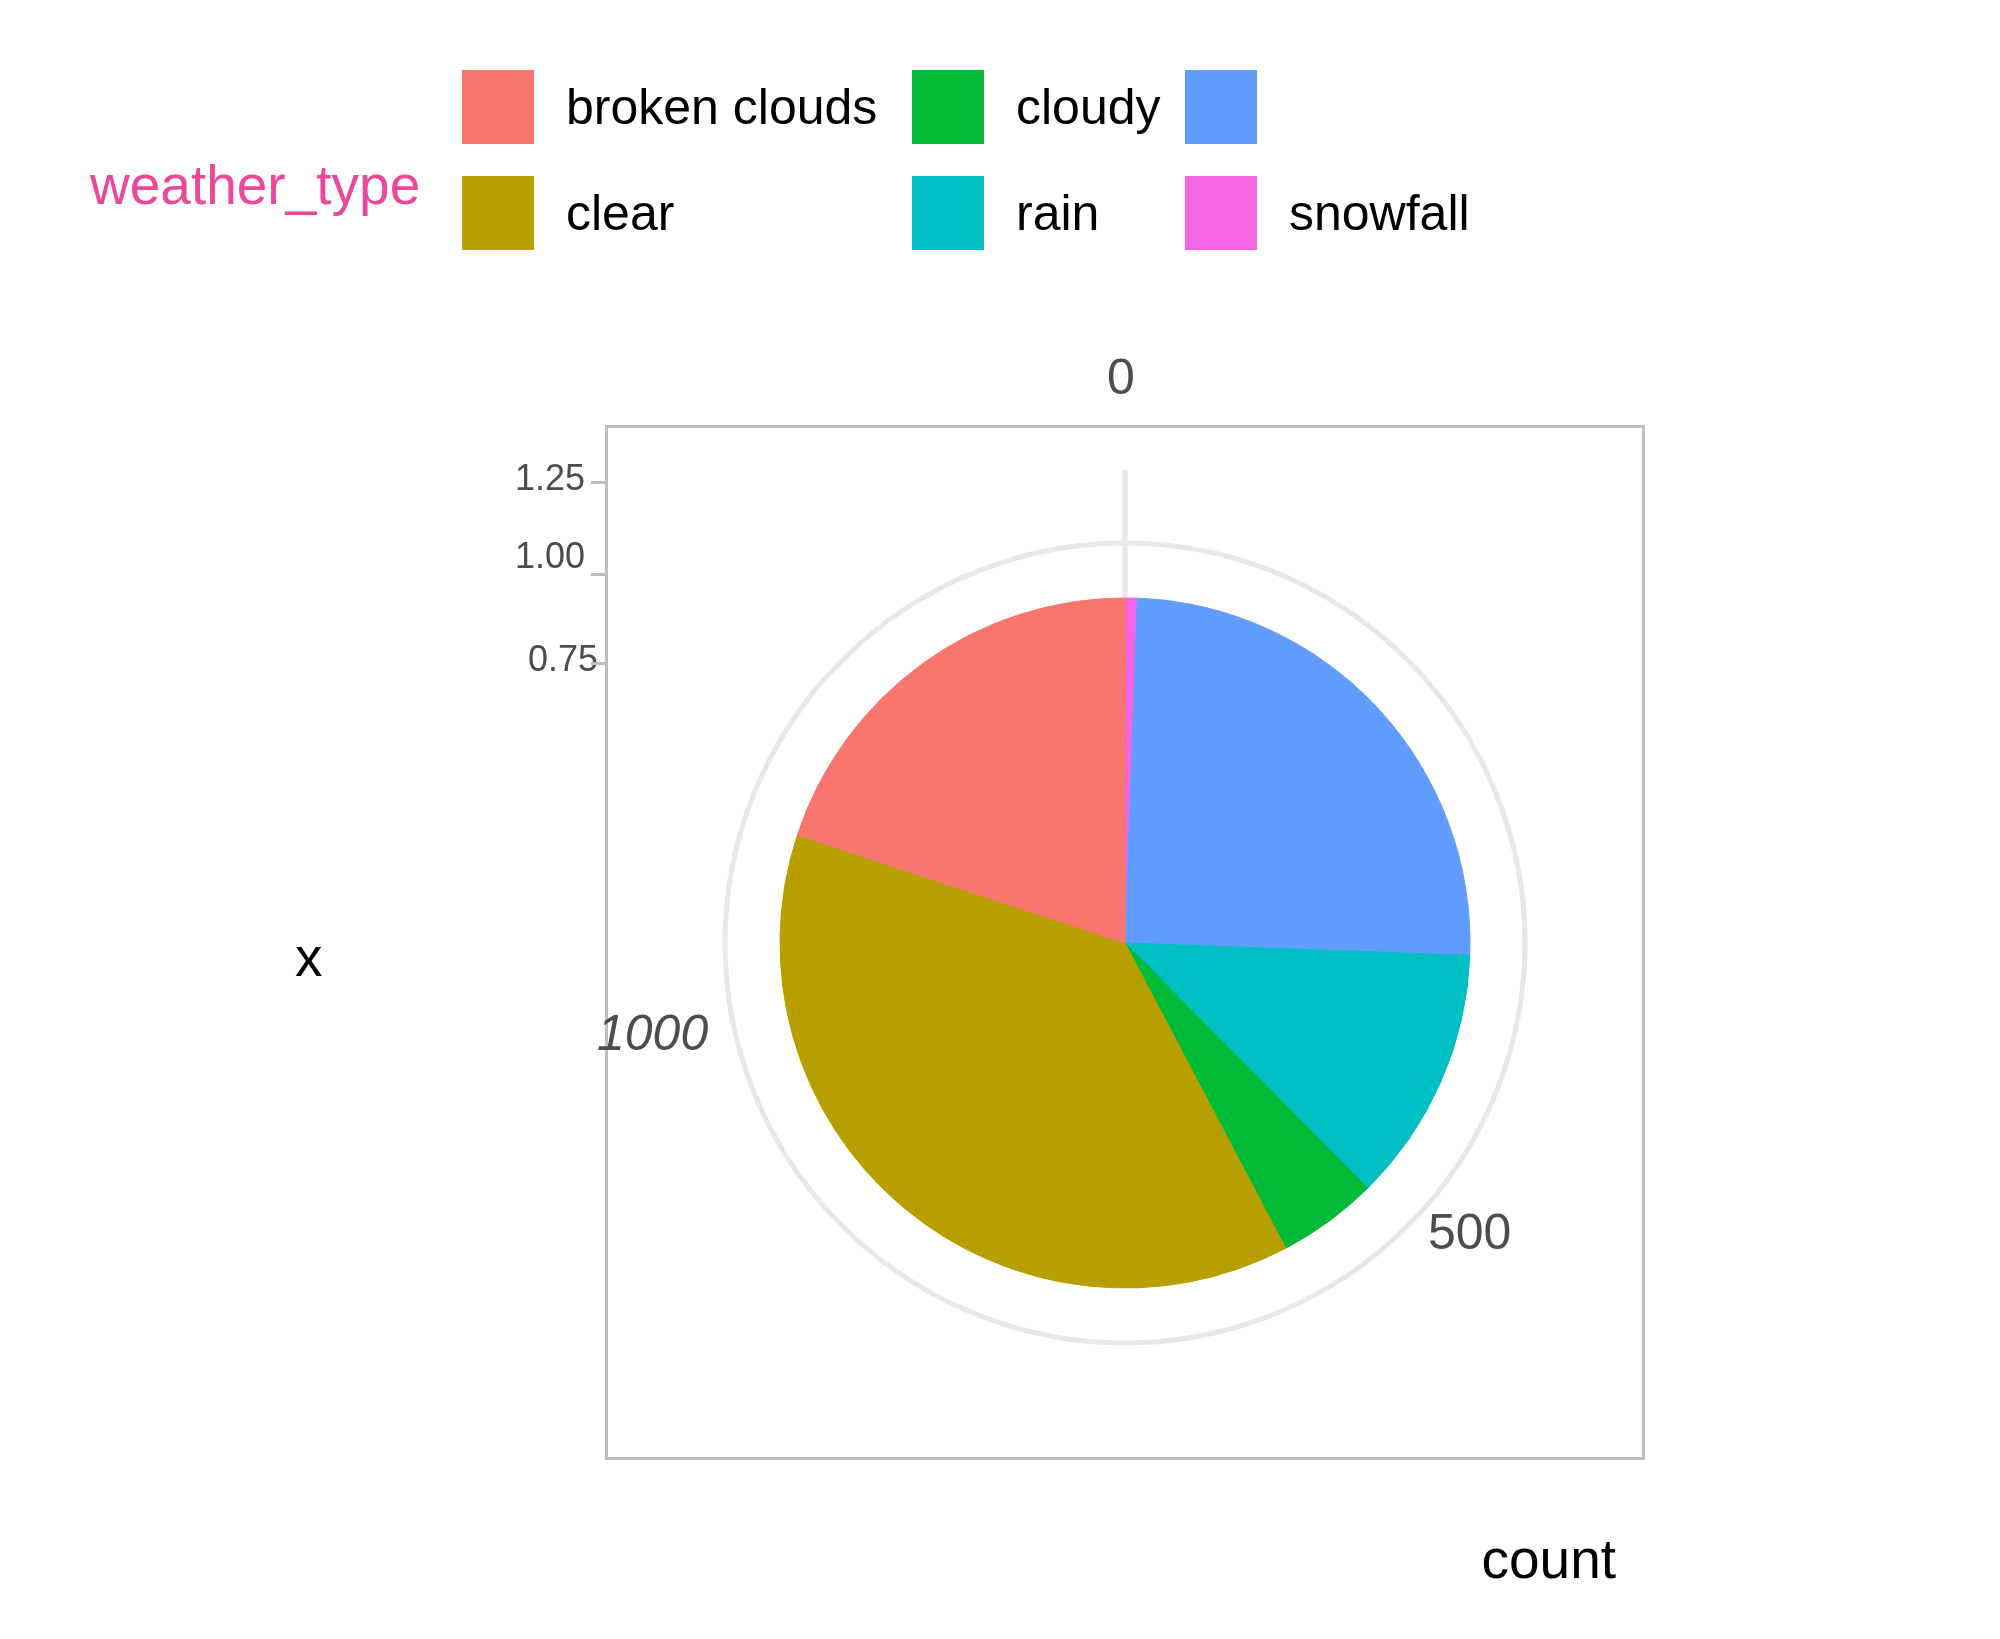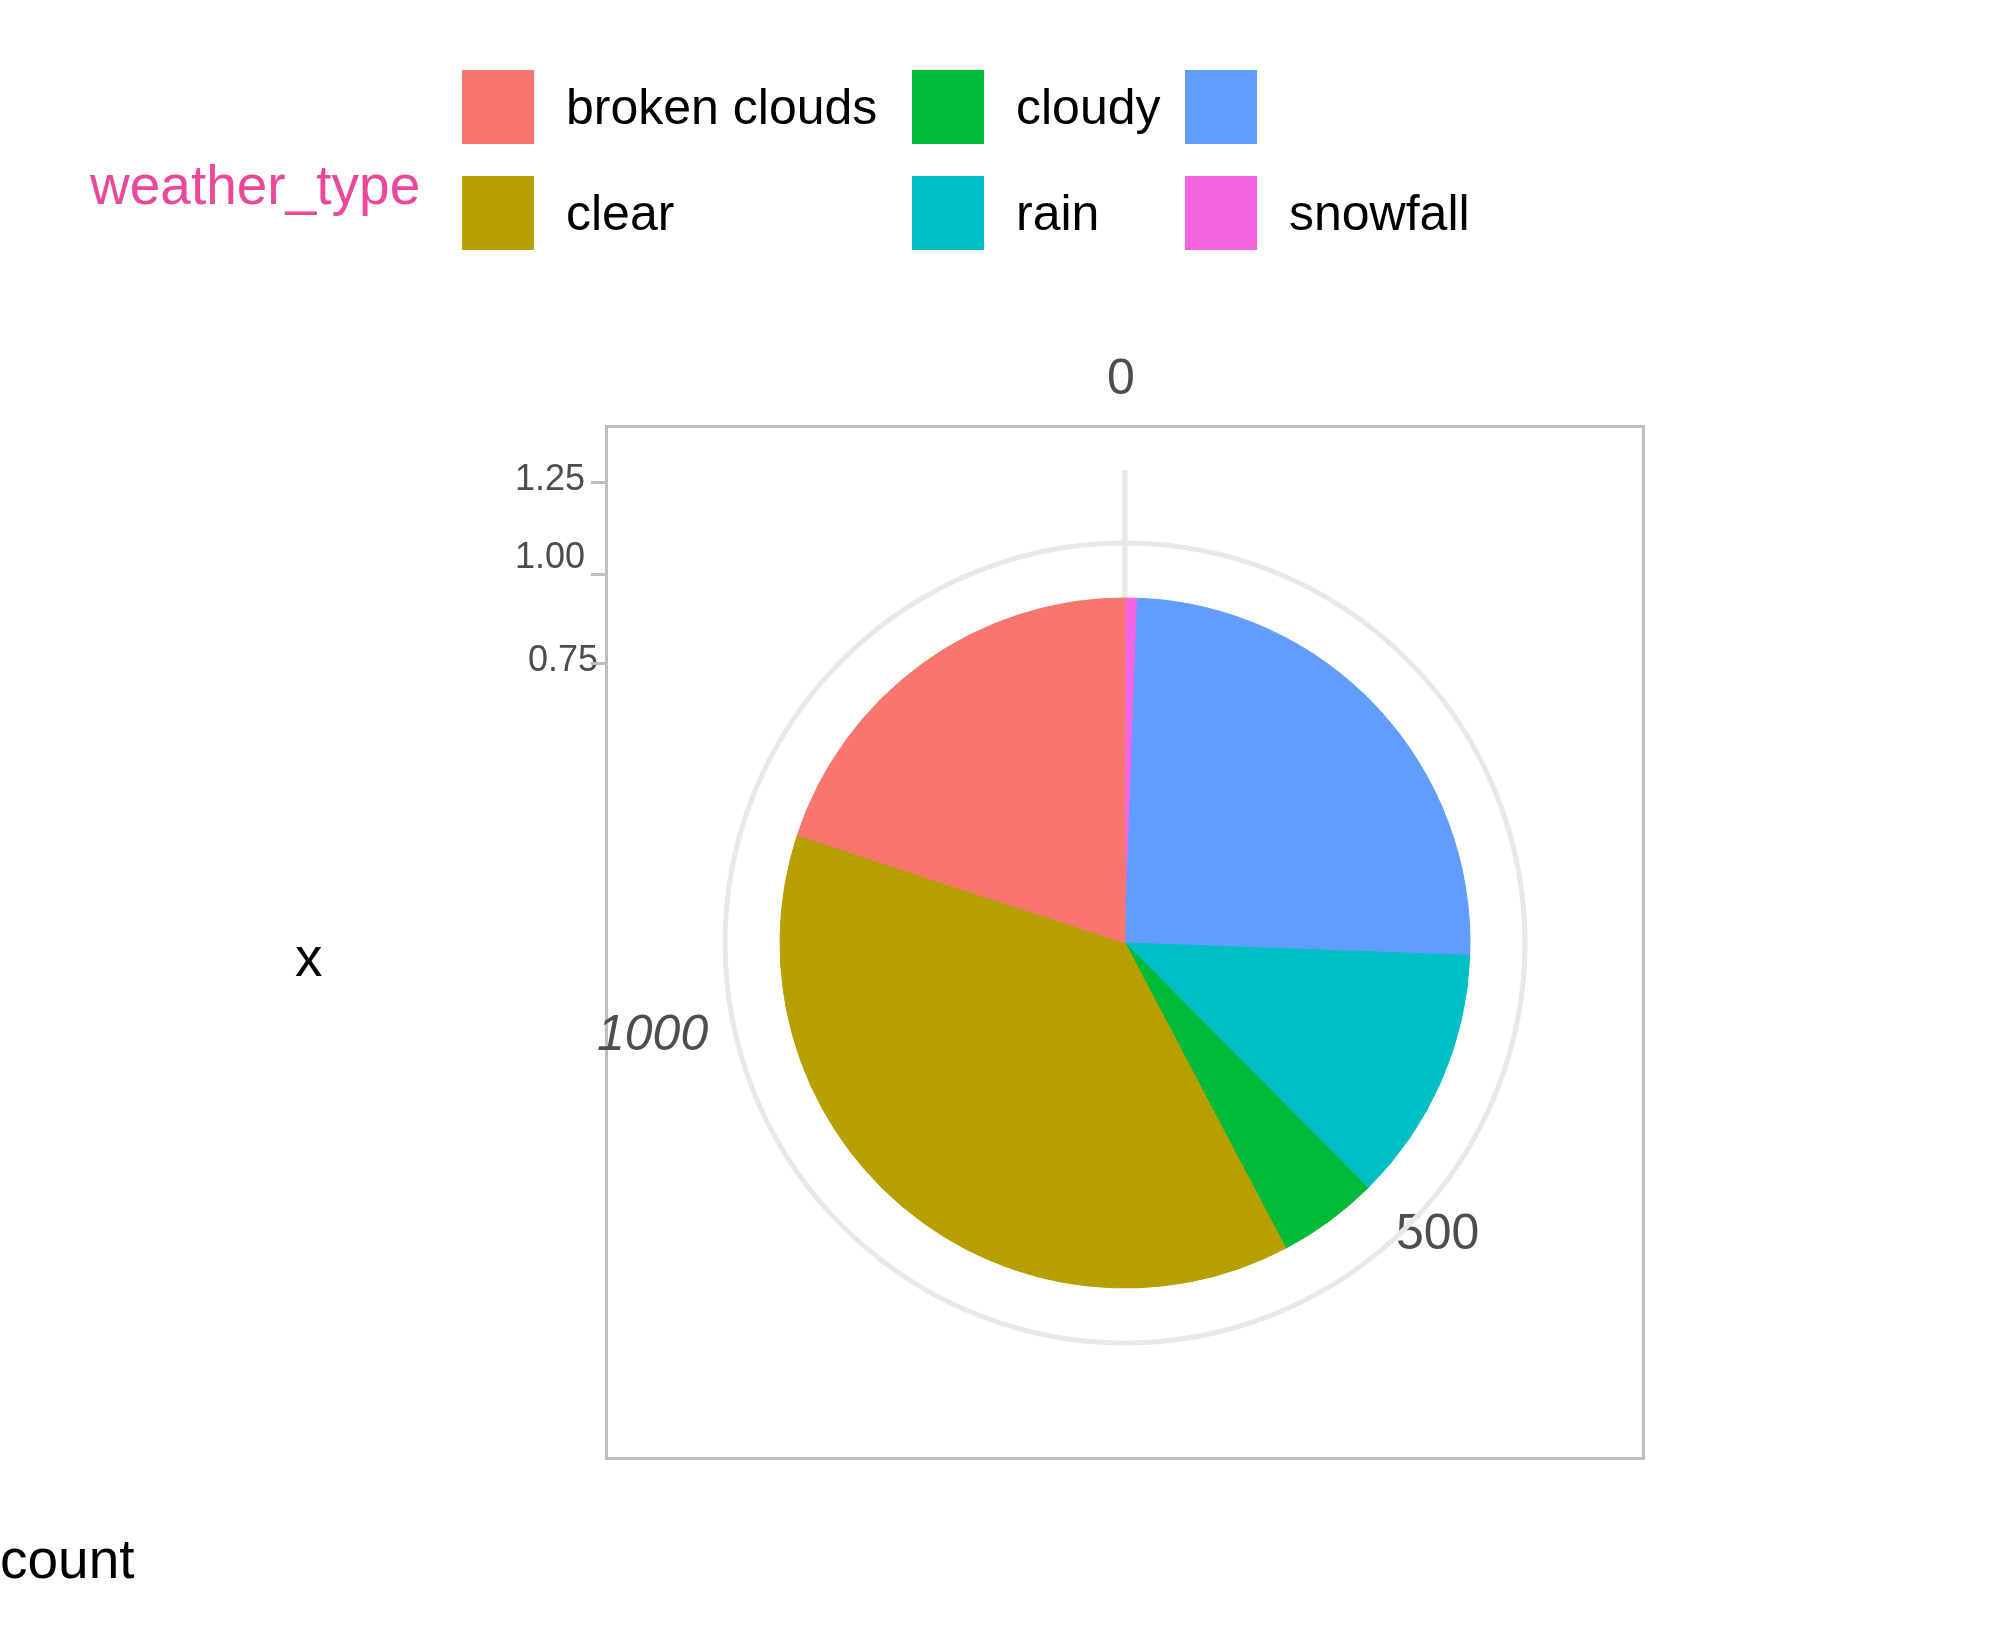--- a/index.html
+++ b/index.html
@@ -94,21 +94,21 @@
     top: 930px;
     font-size: 55px;
     color: #000000;
     line-height: 1;
   }
   #x-axis-title {
     position: absolute;
     left: 0px;
     top: 1532px;
     width: 1616px;
-    text-align: left;
+    text-align: right;
     font-size: 55px;
     color: #000000;
     line-height: 1;
   }
 
   
   .theta-label {
     position: absolute;
     font-size: 50px;
     color: #4d4d4d;
@@ -163,21 +163,21 @@
 <div class="axis-tick-y" style="left:355px; top:538px; width:230px;">1.00</div>
 <div class="tick-mark-y" style="left:591px; top:573px;"></div>
 
 <div class="axis-tick-y" style="left:368px; top:641px; width:230px;">0.75</div>
 <div class="tick-mark-y" style="left:591px; top:662px;"></div>
 
 <div id="y-axis-title">x</div>
 <div id="x-axis-title">count</div>
 
 <div class="theta-label" style="left:1107px; top:352px;">0</div>
-<div class="theta-label" style="left:1396px; top:1207px;">500</div>
+<div class="theta-label" style="left:1428px; top:1207px;">500</div>
 <div class="theta-label" style="left:597px; top:1008px;font-style:italic;">1000</div>
 
 <svg id="pie-svg" width="2000" height="1639">
 
   <circle id="guide-ring" cx="1125" cy="943" r="400" fill="none" stroke="#e8e8e8" stroke-width="5"></circle>
 
   <line id="zero-line" x1="1125" y1="943" x2="1125" y2="470" stroke="#e8e8e8" stroke-width="5"></line>
   <g id="pie-slices">
       <path d="M 1125 943 L 1125.00 598.00 A 345 345 0 0 1 1137.38 598.22 Z" fill="#F564E3" stroke="#F564E3" stroke-width="1"></path>
       <path d="M 1125 943 L 1137.38 598.22 A 345 345 0 0 1 1469.78 955.38 Z" fill="#619CFF" stroke="#619CFF" stroke-width="1"></path>

